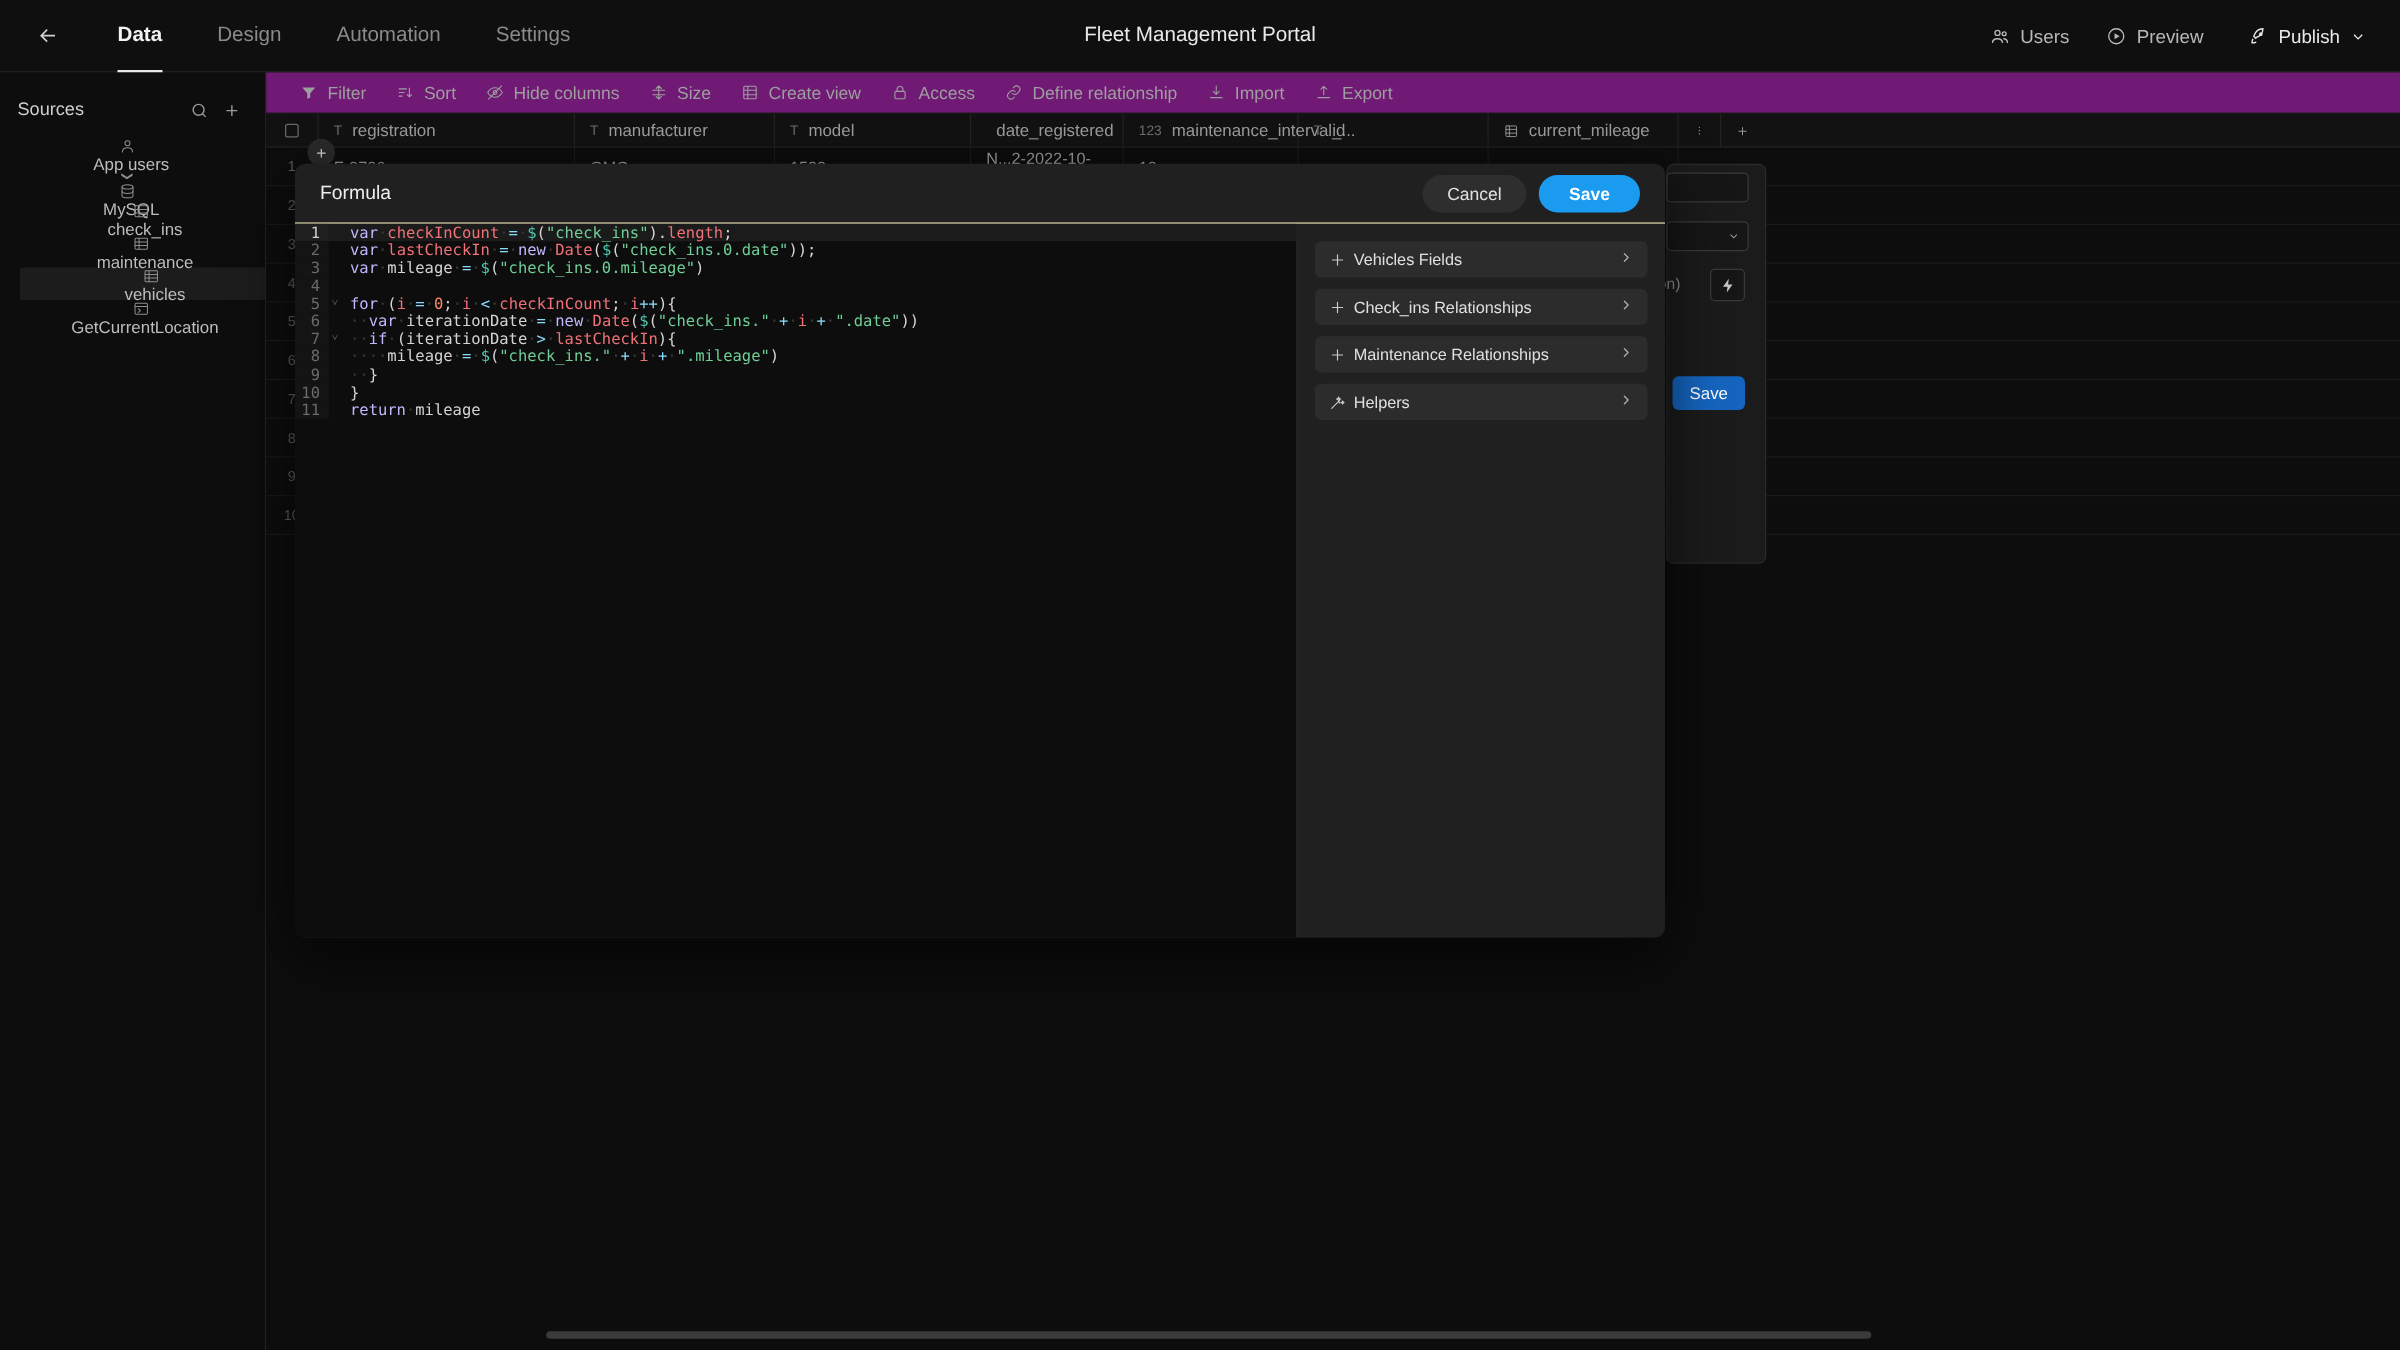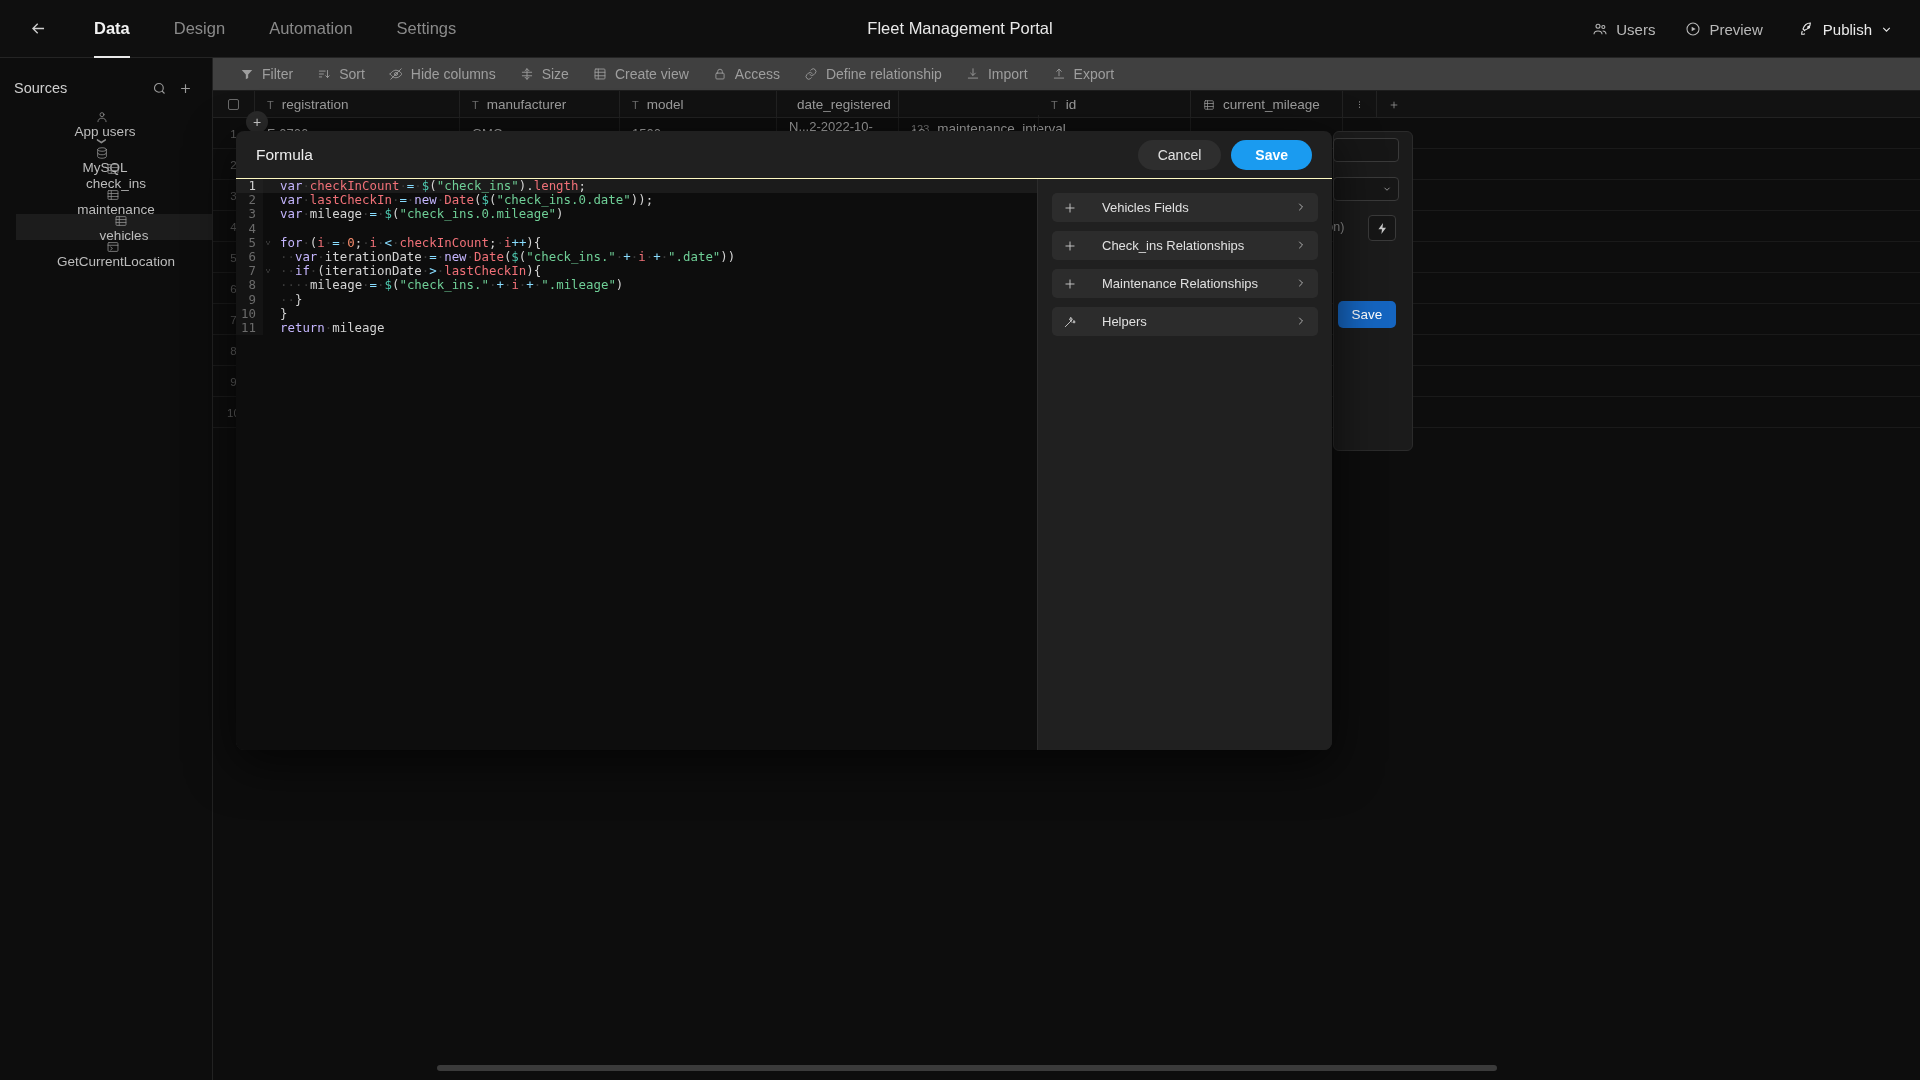--- a/index.html
+++ b/index.html
@@ -73,21 +73,21 @@
   }
   .src-item.selected { background:#1c1c1c;margin-left:16px; }
   .src-chevron { width:18px; display:flex; justify-content:center; color:#8c8c8c; font-size:9px; }
   .src-ico { width:22px; display:flex; align-items:center; justify-content:center; color:#8e8e8e; }
   .src-label { margin-left:6px; }
 
   
   .tbl-toolbar {
     position:absolute; top:58px; left:213px; width:1707px; height:33px;
     display:flex; align-items:center; gap:2px; padding-left:16px;
-    border-bottom:1px solid #1d1d1d; background:#404040;
+    border-bottom:1px solid #1d1d1d; background:#701a75;
   }
   .tb-item {
     display:flex; align-items:center; gap:8px;
     padding:6px 11px; font-size:14px; color:#9e9e9e; cursor:pointer; border-radius:4px;
   }
 
   
   .tbl-wrap { position:absolute; top:91px; left:213px; width:1707px; height:989px; background:#0d0d0d; }
   .tbl-head { display:flex; height:27px; border-bottom:1px solid #222; background:#121212; }
   .th {
@@ -207,21 +207,21 @@
     border-bottom:1px solid #2c2c2c; flex-shrink:0;
   }
   .bind-title { font-size:14.5px; color:#ededed; flex:1; }
   .bind-search { color:#a8a8a8; cursor:pointer; display:flex; }
   .bind-list { padding:14px; display:flex; flex-direction:column; gap:9px; }
   .bind-item {
     height:29px; background:#2c2c2c; border-radius:5px;
     display:flex; align-items:center; padding:0 11px; cursor:pointer;
   }
   .bind-ico { width:20px; display:flex; align-items:center; color:#cacaca; }
-  .bind-label { flex:1; font-size:13px; color:#e0e0e0; margin-left:19px; }
+  .bind-label { flex:1; font-size:13px; color:#e0e0e0; margin-left:0; }
   .bind-chev { color:#b0b0b0; font-size:11px; }
 </style>
 </head>
 <body>
 
 <div id="app">
 
   <div class="topbar">
     <div class="back-btn">
       <svg width="19" height="19" viewBox="0 0 24 24" fill="none" stroke="currentColor" stroke-width="1.7">
@@ -435,21 +435,21 @@
           <span class="th-type">T</span>
           <span>model</span>
         </div>
         <div class="th" style="width: 122px;">
           <svg width="12" height="12" viewBox="0 0 24 24" fill="none" stroke="currentColor" stroke-width="1.5" stroke-linecap="round" stroke-linejoin="round">
             <rect x="4" y="5.5" width="16" height="14" rx="1.5"></rect>
             <path d="M4 10h16M9 3.5v4M15 3.5v4"></path>
           </svg>
           <span>date_registered</span>
         </div>
-        <div class="th" style="width: 140px; margin-top: 24px;">
+        <div class="th" style="width: 140px;">
           <span class="th-type">123</span>
           <span>maintenance_interval_...</span>
         </div>
         <div class="th" style="width: 152px;">
           <span class="th-type">T</span>
           <span>id</span>
         </div>
         <div class="th" style="width: 152px;">
           <svg width="12" height="12" viewBox="0 0 24 24" fill="none" stroke="currentColor" stroke-width="1.5" stroke-linecap="round" stroke-linejoin="round">
             <rect x="3.5" y="3.5" width="17" height="17" rx="1.4"></rect>

